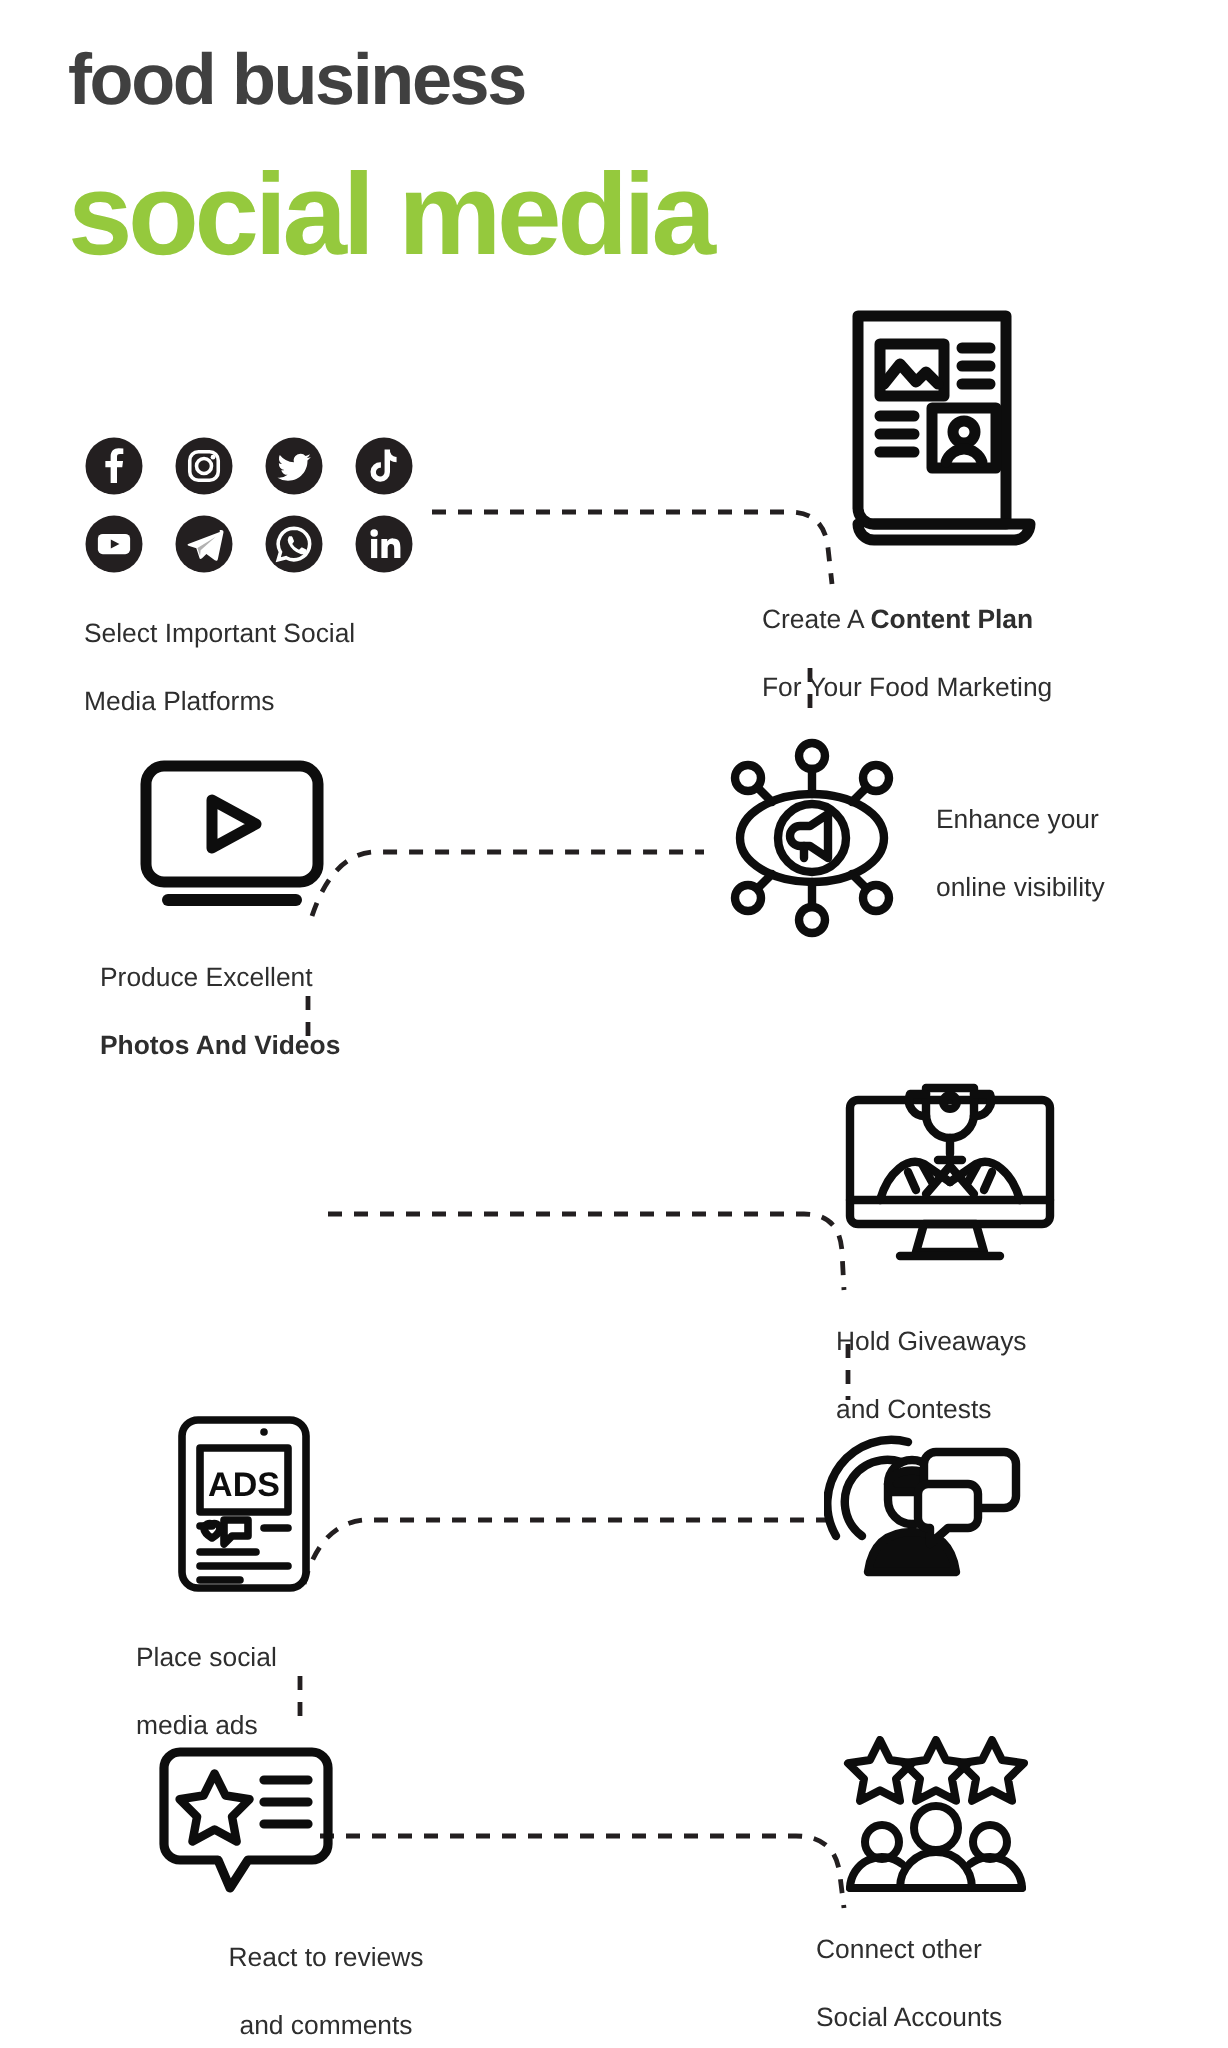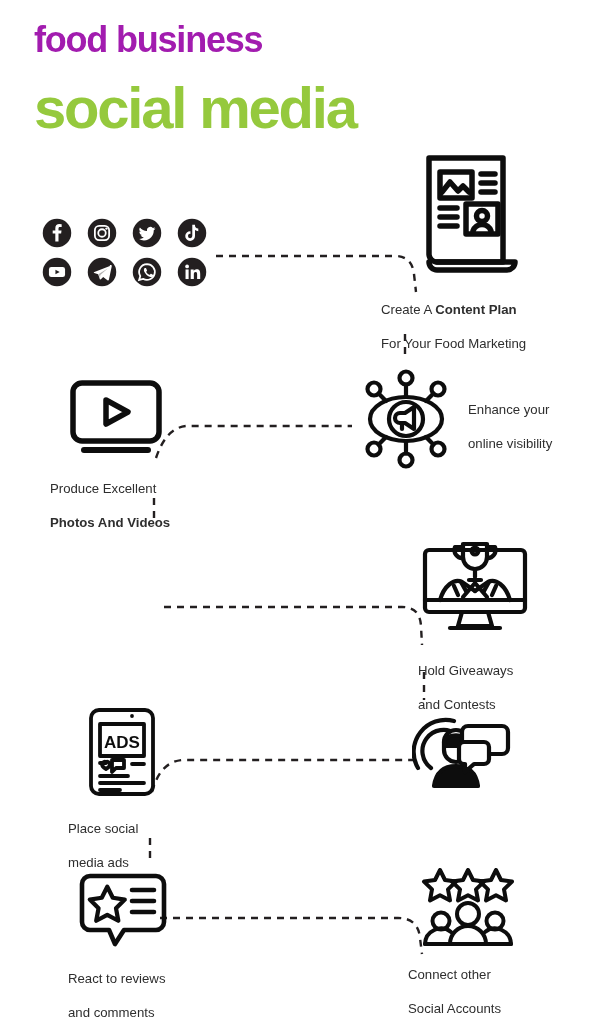--- a/index.html
+++ b/index.html
@@ -7,21 +7,21 @@
     width:614px;height:1024px;position:relative;overflow:hidden;
     font-family:"Liberation Sans","DejaVu Sans",sans-serif;
     color:#2b2b2b;
   }
   .canvas{position:absolute;inset:0;width:614px;height:1024px;}
 
   
   .title-block{position:absolute;left:34px;top:22px;width:540px;}
   .title-line1{
     font-size:36px;font-weight:bold;letter-spacing:-1.2px;
-    color:#a21caf;line-height:1.0;margin:0;
+    color:#404040;line-height:1.0;margin:0;
   }
   .title-line2{
     font-size:58px;font-weight:bold;letter-spacing:-2.2px;
     line-height:1.0;margin:21px 0 0 0;
   }
 
   
   .node{position:absolute;}
   .node .icon{display:block;}
   .cap{
@@ -112,20 +112,24 @@
         <path d="M16 7.6a8.4 8.4 0 0 0-7.2 12.7L7.6 24.4l4.2-1.1A8.4 8.4 0 1 0 16 7.6z" fill="none" stroke="#fff" stroke-width="1.9"></path>
         <path d="M13.1 12.3c.25-.5.5-.5.8-.5h.6c.2 0 .45 0 .65.5l.8 1.9c.1.25.05.5-.1.7l-.55.65c-.15.2-.2.4-.05.65a7 7 0 0 0 3.1 2.7c.3.15.5.1.7-.1l.7-.8c.2-.2.4-.2.65-.1l1.85.9c.35.2.45.4.45.7v.55c0 .35-.25.75-.6.95a3.3 3.3 0 0 1-2.6.3 11.2 11.2 0 0 1-6.5-5.9 3.4 3.4 0 0 1 .1-3.1z" fill="#fff"></path>
       </svg>
 
       <svg class="si" viewBox="0 0 32 32">
         <circle cx="16" cy="16" r="15.2" fill="#231f20"></circle>
         <rect x="9.1" y="13.3" width="3.3" height="10.2" fill="#fff"></rect>
         <circle cx="10.75" cy="10.1" r="2" fill="#fff"></circle>
         <path d="M14.6 13.3h3.15v1.4a3.45 3.45 0 0 1 3.1-1.7c3.3 0 3.9 2.17 3.9 5v5.5h-3.3v-4.88c0-1.16-.02-2.66-1.62-2.66-1.62 0-1.87 1.27-1.87 2.58v4.96H14.6z" fill="#fff"></path>
       </svg>
+    </div>
+    <div class="cap">
+      <span>Select Important Social</span><br>
+      <span>Media Platforms</span>
     </div>
   </div>
 
   <div class="node" style="left:381px;top:152px;width:200px;">
     <svg class="icon" width="120" height="125" viewBox="0 0 120 125" fill="none" style="margin-left:30px;">
       <g stroke="#0d0d0d" stroke-width="5.5" stroke-linejoin="round" stroke-linecap="round">
         <path d="M18 6 H 92 V 110 H 26 A 8 8 0 0 1 18 102 Z"></path>
         <path d="M26 110 H 104 A 8 8 0 0 1 96 118 H 26 A 8 8 0 0 1 18 110"></path>
         <rect x="29" y="20" width="32" height="26"></rect>
         <path d="M31 40 l 8 -10 8 9 5 -5 6 6"></path>
@@ -249,21 +253,21 @@
   </div>
 
   <div class="node" style="left:68px;top:872px;width:190px;">
     <svg class="icon" width="90" height="78" viewBox="0 0 90 78" fill="none" style="margin-left:10px;">
       <g stroke="#0d0d0d" stroke-width="4.6" stroke-linejoin="round" stroke-linecap="round">
         <path d="M12 4 H 78 a 8 8 0 0 1 8 8 v 38 a 8 8 0 0 1 -8 8 H 46 l -9 14 -6 -14 H 12 a 8 8 0 0 1 -8 -8 V 12 a 8 8 0 0 1 8 -8 z"></path>
         <path d="M30 13 l 6 12 13 2 -9.5 9.5 2.5 13.5 -12 -6.5 -12 6.5 2.5 -13.5 -9.5 -9.5 13 -2 z" transform="translate(-2,0) scale(0.92) translate(4,3)"></path>
         <path d="M54 18 H 76 M54 29 H 76 M54 40 H 76"></path>
       </g>
     </svg>
-    <div class="cap" style="margin-top:4px;">
+    <div class="cap" style="margin-top:4px;text-align:center;">
       <span>React to reviews</span><br>
       <span>and comments</span>
     </div>
   </div>
 
   <div class="node" style="left:408px;top:868px;width:190px;">
     <svg class="icon" width="96" height="78" viewBox="0 0 96 78" fill="none" style="margin-left:12px;">
       <g stroke="#0d0d0d" stroke-width="4" stroke-linejoin="round" stroke-linecap="round">
         <path d="M20 2 l 5 10 11 1.6 -8 7.8 2 11 -10 -5.2 -10 5.2 2 -11 -8 -7.8 11 -1.6 z"></path>
         <path d="M48 2 l 5 10 11 1.6 -8 7.8 2 11 -10 -5.2 -10 5.2 2 -11 -8 -7.8 11 -1.6 z"></path>

